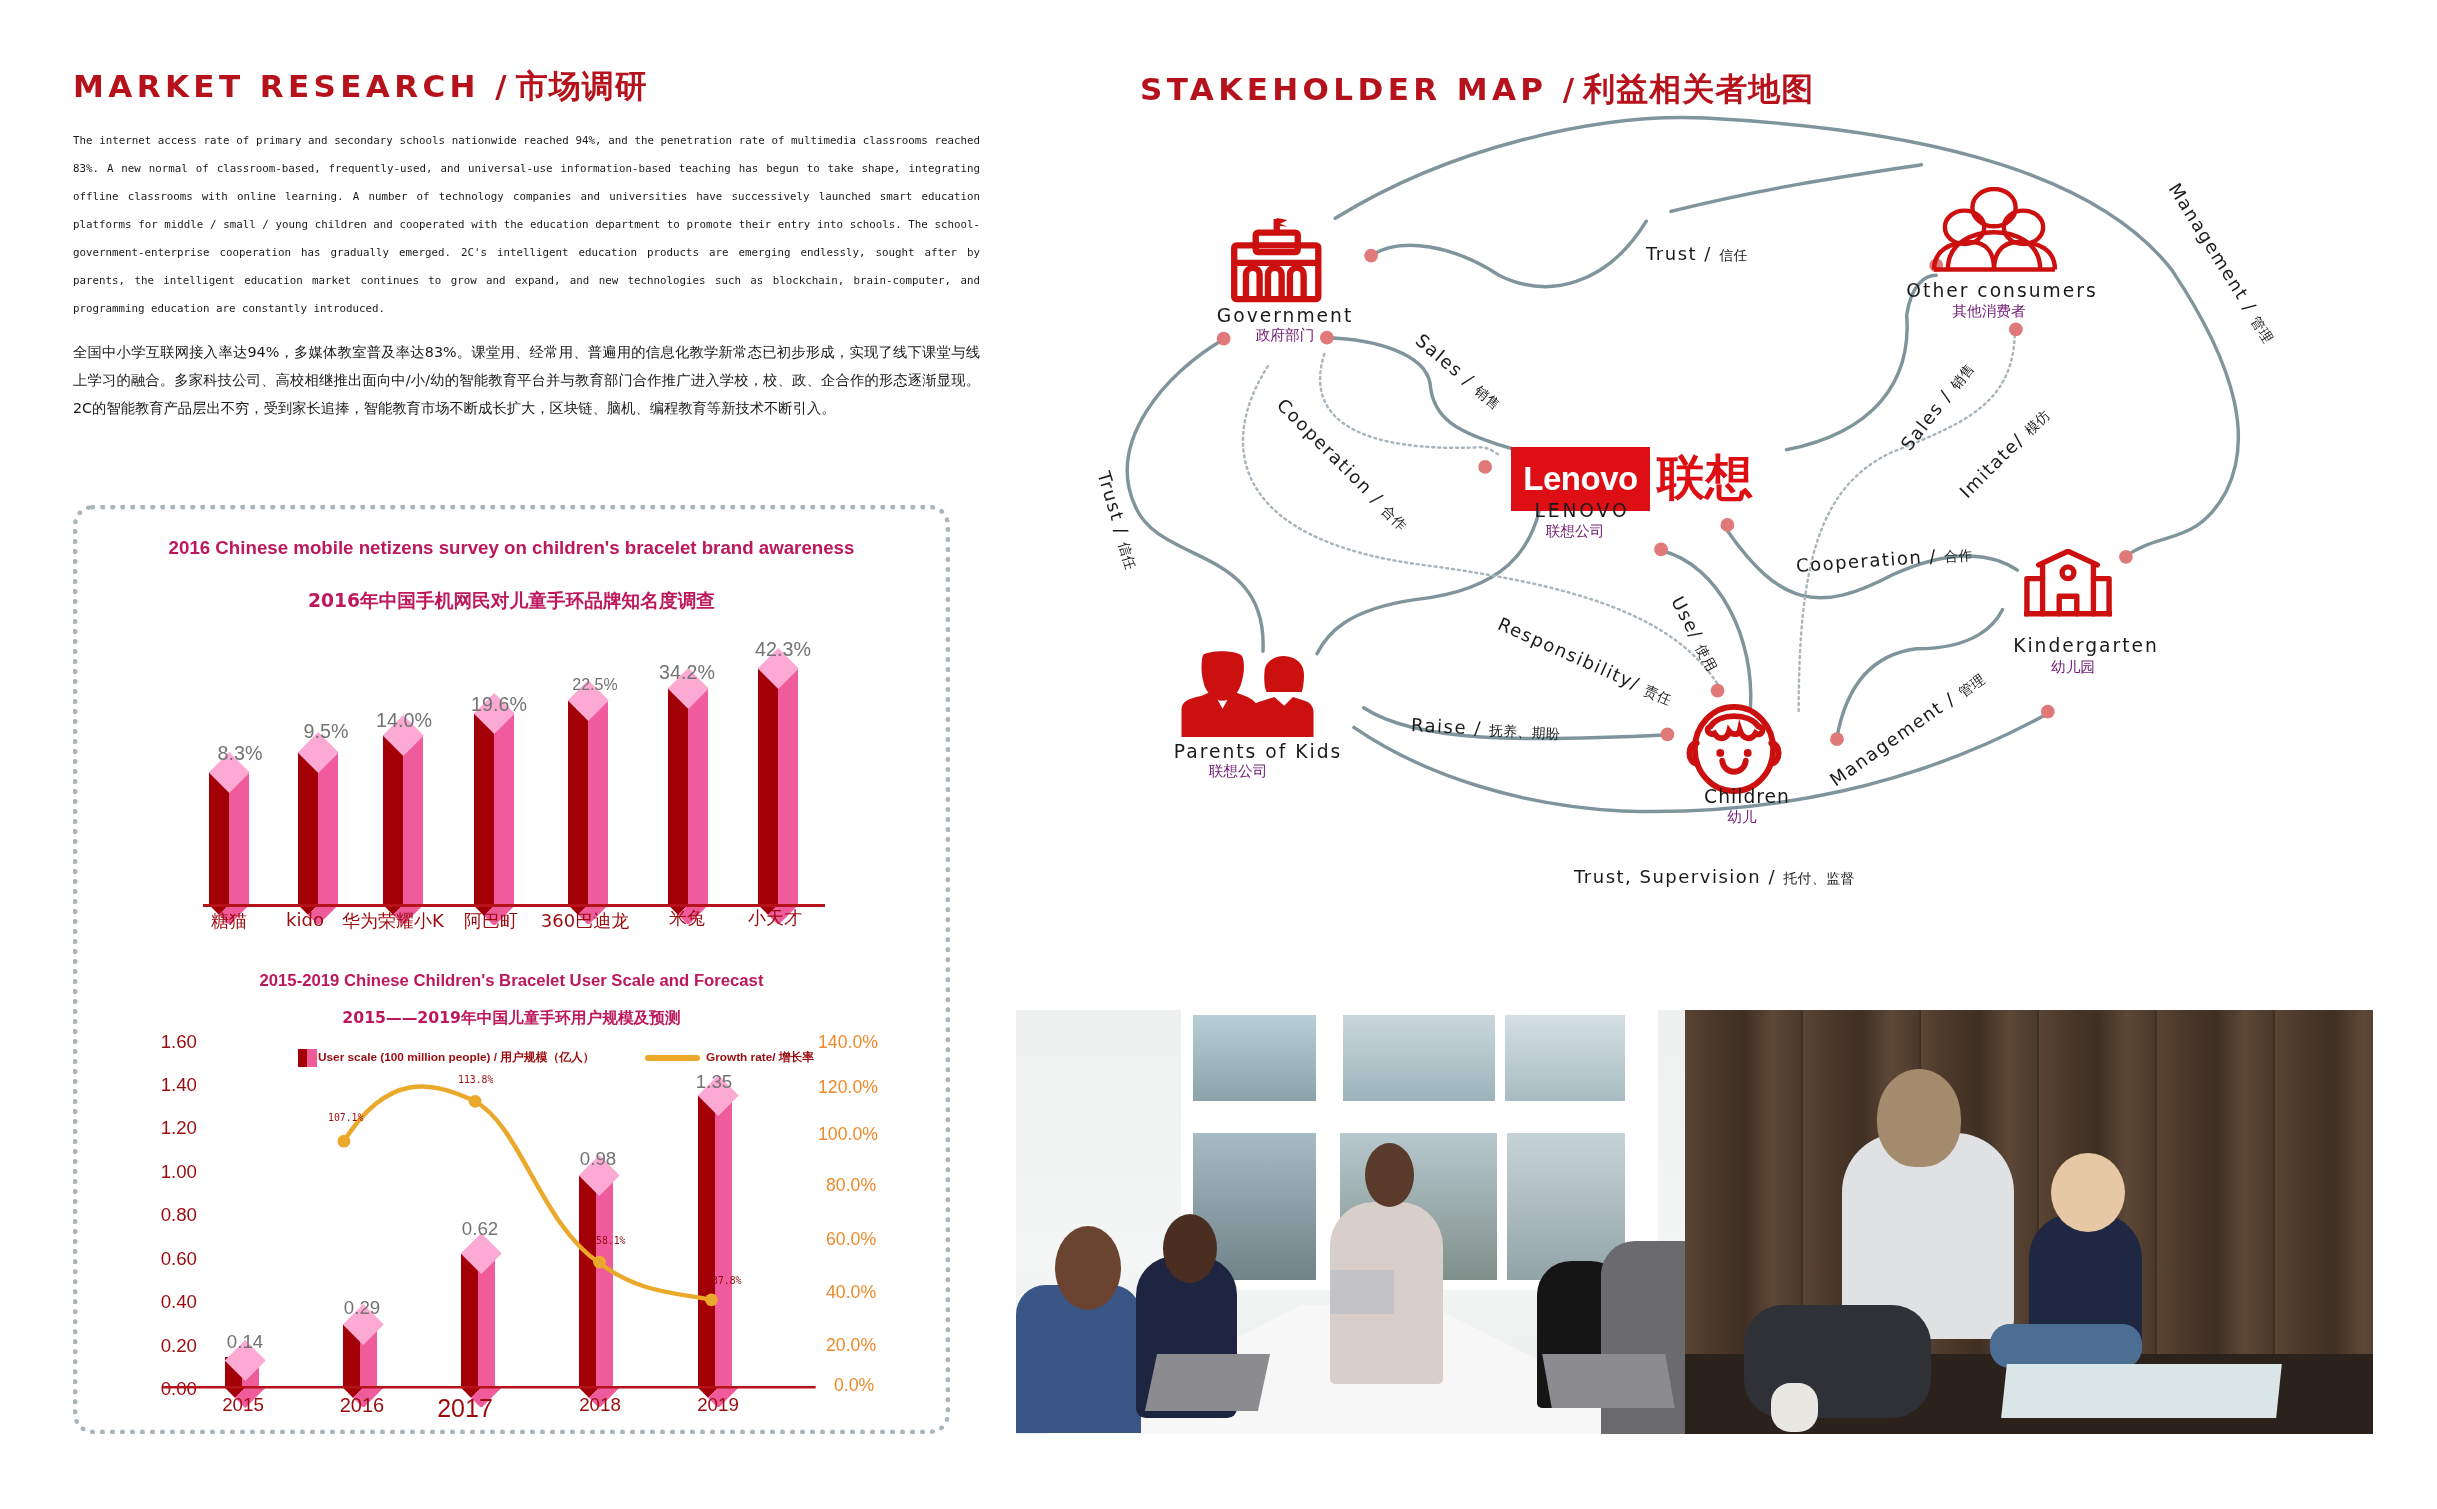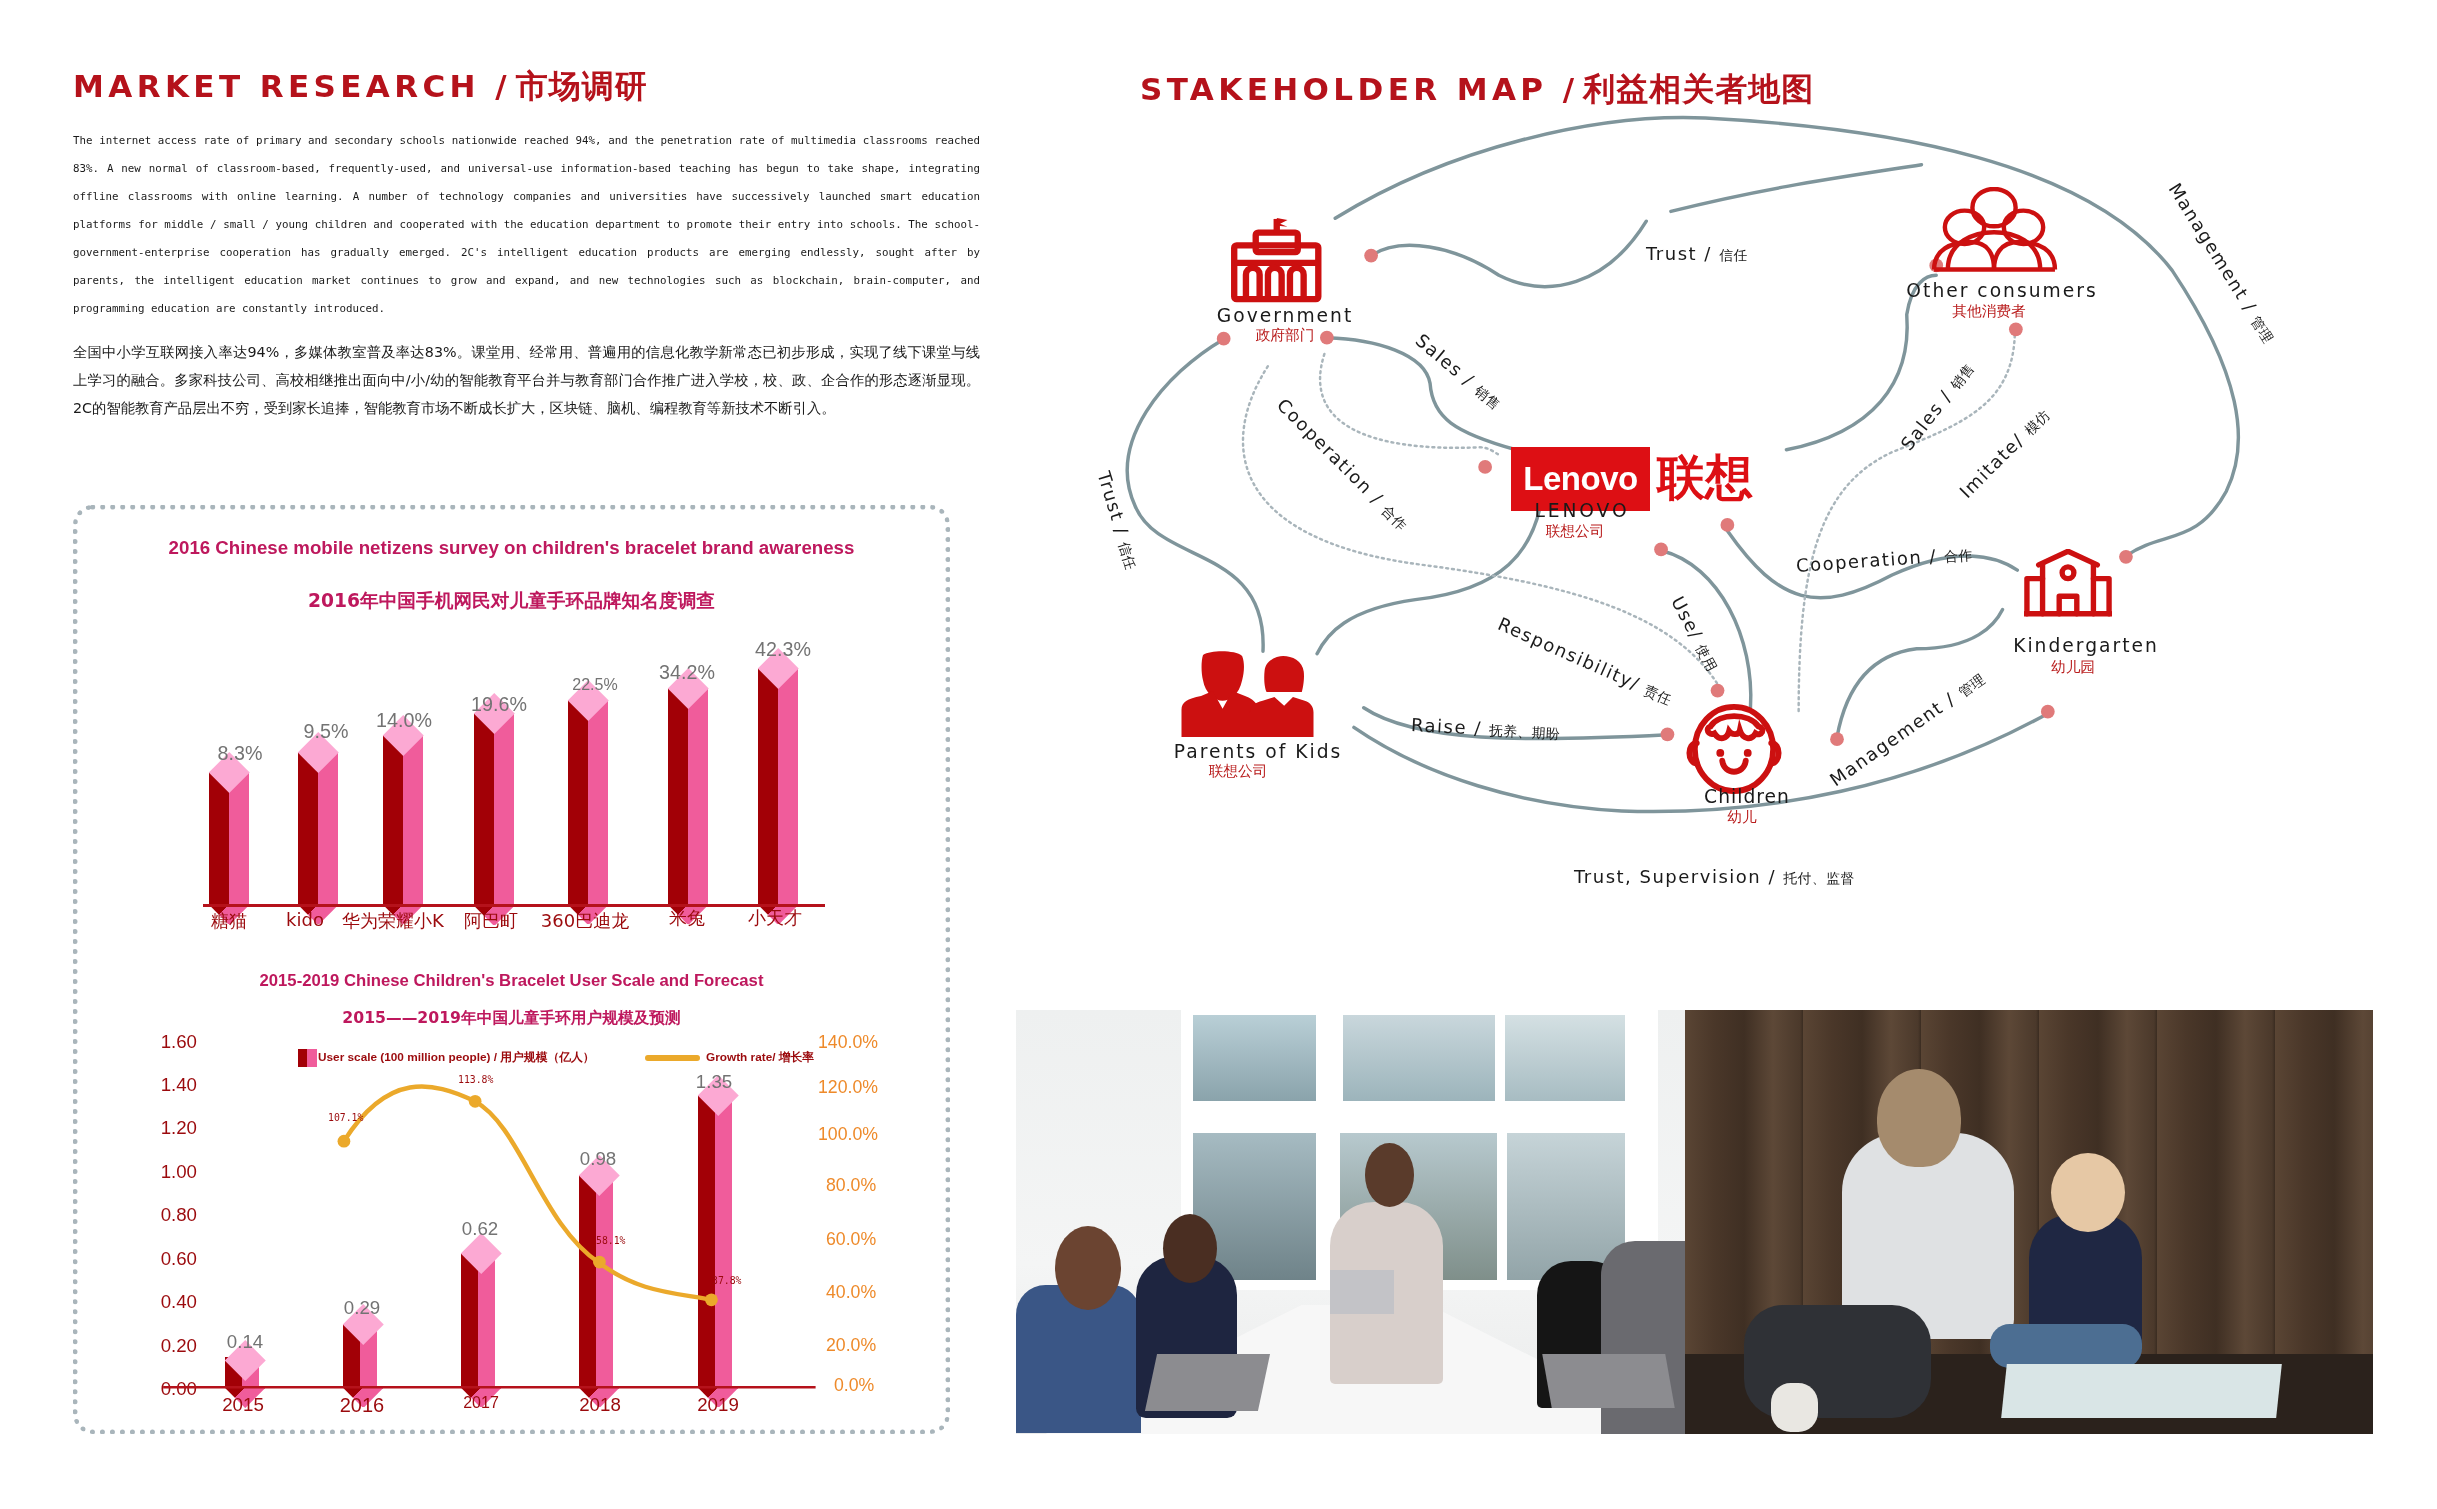--- a/index.html
+++ b/index.html
@@ -26,21 +26,21 @@
   .cat { position:absolute; font-family:"DejaVu Sans", sans-serif; color:#9b0a0d; white-space:nowrap; transform:translateX(-50%); font-size:18px; }
 
   .axis-l { position:absolute; font-family:"Liberation Sans", sans-serif; color:#9b0a0d; font-size:18.7px; text-align:right; width:59px; }
   .axis-r { position:absolute; font-family:"Liberation Sans", sans-serif; color:#ee8a2a; font-size:17.7px; }
   .gr-label { position:absolute; font-family:"DejaVu Sans Mono", monospace; color:#9b0a0d; font-size:9.8px; white-space:nowrap; }
 
   .legend { position:absolute; font-family:"Liberation Sans", sans-serif; font-weight:bold; color:#9b0a0d; font-size:11.8px; white-space:nowrap; }
 
   
   .node-en { position:absolute; font-family:"DejaVu Sans", sans-serif; color:#1a1a1a; font-size:18.7px; letter-spacing:2px; white-space:nowrap; transform:translateX(-50%); }
-  .node-cn { position:absolute; font-family:"DejaVu Sans", sans-serif; color:#b91c1c; font-size:14.7px; white-space:nowrap; transform:translateX(-50%); }
+  .node-cn { position:absolute; font-family:"DejaVu Sans", sans-serif; color:#701a75; font-size:14.7px; white-space:nowrap; transform:translateX(-50%); }
   .rel { position:absolute; font-family:"DejaVu Sans", sans-serif; color:#1a1a1a; font-size:18px; letter-spacing:1.5px; white-space:nowrap; transform-origin:0 50%; }
   .rel .cn { font-size:13.8px; letter-spacing:0.5px; }
 
   .lenovo-box { position:absolute; left:1511px; top:447px; width:139px; height:64px; background:#dd0f14; display:flex; align-items:center; justify-content:center; }
   .lenovo-box span { color:#fff; font-family:"Liberation Sans", sans-serif; font-weight:bold; font-size:33px; letter-spacing:-0.5px; }
   .lenovo-cn { position:absolute; left:1657px; top:445px; color:#dd0f14; font-family:"DejaVu Sans", sans-serif; font-weight:bold; font-size:48px; line-height:64px; }
 
   
   .photo { position:absolute; overflow:hidden; }
 </style>
@@ -197,21 +197,21 @@
     <circle cx="1448" cy="2645" r="13" fill="#eba92b"></circle>
     <line x1="332" y1="2823" x2="1660" y2="2823" stroke="#b5121b" stroke-width="5"></line>
   </svg>
   <div class="gr-label" style="left:328px; top:1112px;">107.1%</div>
   <div class="gr-label" style="left:458px; top:1074px;">113.8%</div>
   <div class="gr-label" style="left:596px; top:1235px;">58.1%</div>
   <div class="gr-label" style="left:712px; top:1275px;">37.8%</div>
 
   <div class="cat" style="left:243px; top:1394px; font-family:'Liberation Sans', sans-serif; font-size:18.7px;">2015</div>
   <div class="cat" style="left:362px; top:1394px; font-family:'Liberation Sans', sans-serif; font-size:20px;">2016</div>
-  <div class="cat" style="left:481px; top:1394px; font-family:'Liberation Sans', sans-serif; font-size:16px;">2017</div>
+  <div class="cat" style="left:465px; top:1394px; font-family:'Liberation Sans', sans-serif; font-size:25px;">2017</div>
   <div class="cat" style="left:600px; top:1394px; font-family:'Liberation Sans', sans-serif; font-size:18.7px;">2018</div>
   <div class="cat" style="left:718px; top:1394px; font-family:'Liberation Sans', sans-serif; font-size:18.7px;">2019</div>
 </div>
 
 <div class="sec-title" style="left:1140px; top:68px;">
   <span>STAKEHOLDER MAP /</span><span class="cn">利益相关者地图</span>
 </div>
 
 <svg class="abs" style="left:0;top:0;" width="2438" height="983" viewBox="0 0 4961 2000">
   <g fill="none" stroke="#7f959b" stroke-width="7" stroke-linecap="round">

